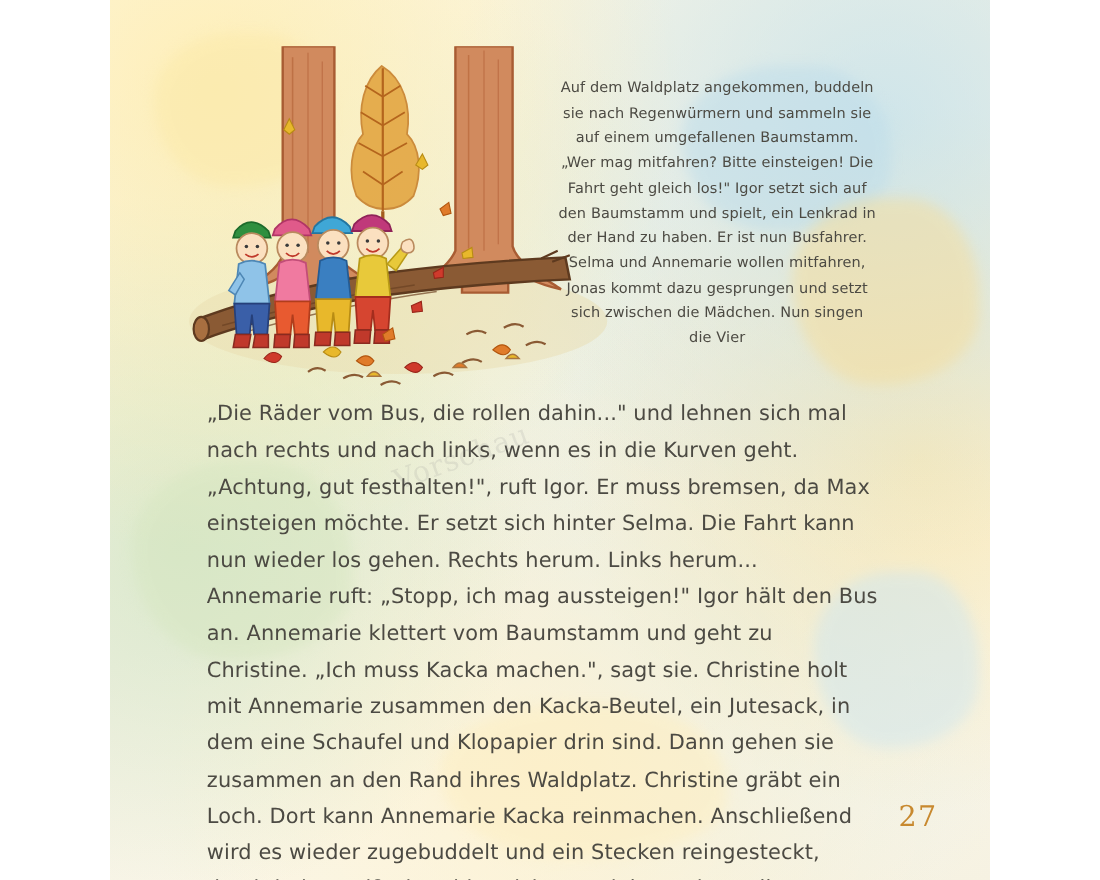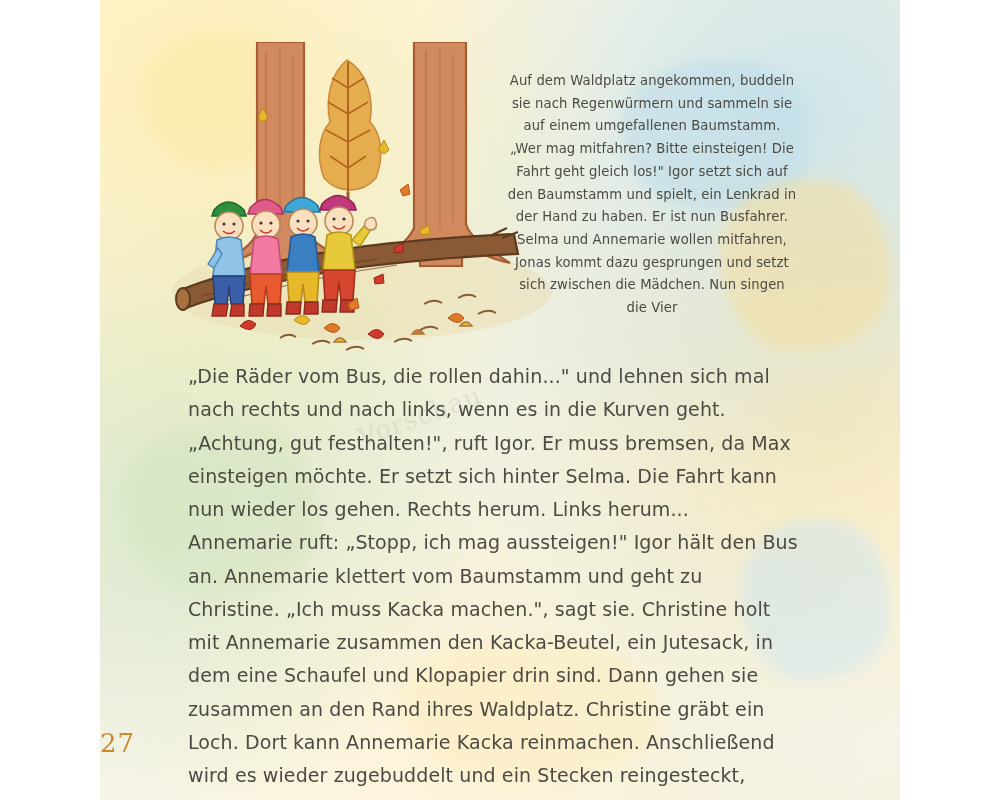--- a/index.html
+++ b/index.html
@@ -90,25 +90,26 @@
     text-align: left;
     letter-spacing: 0.1px;
   }
   #body-text p { margin: 0; }
 
   #page-number {
     position: absolute;
     left: 0;
     top: 728px;
     width: 704px;
-    text-align: left;
+    text-align: right;
     font-size: 26px;
     color: #c8892f;
     font-family: "DejaVu Serif", serif;
     letter-spacing: 1px;
+    padding-left: 48px;
   }
 
   
   #watermark {
     position: absolute;
     left: 250px;
     top: 372px;
     width: 300px;
     transform: rotate(-20deg);
     font-family: "DejaVu Serif", serif;

